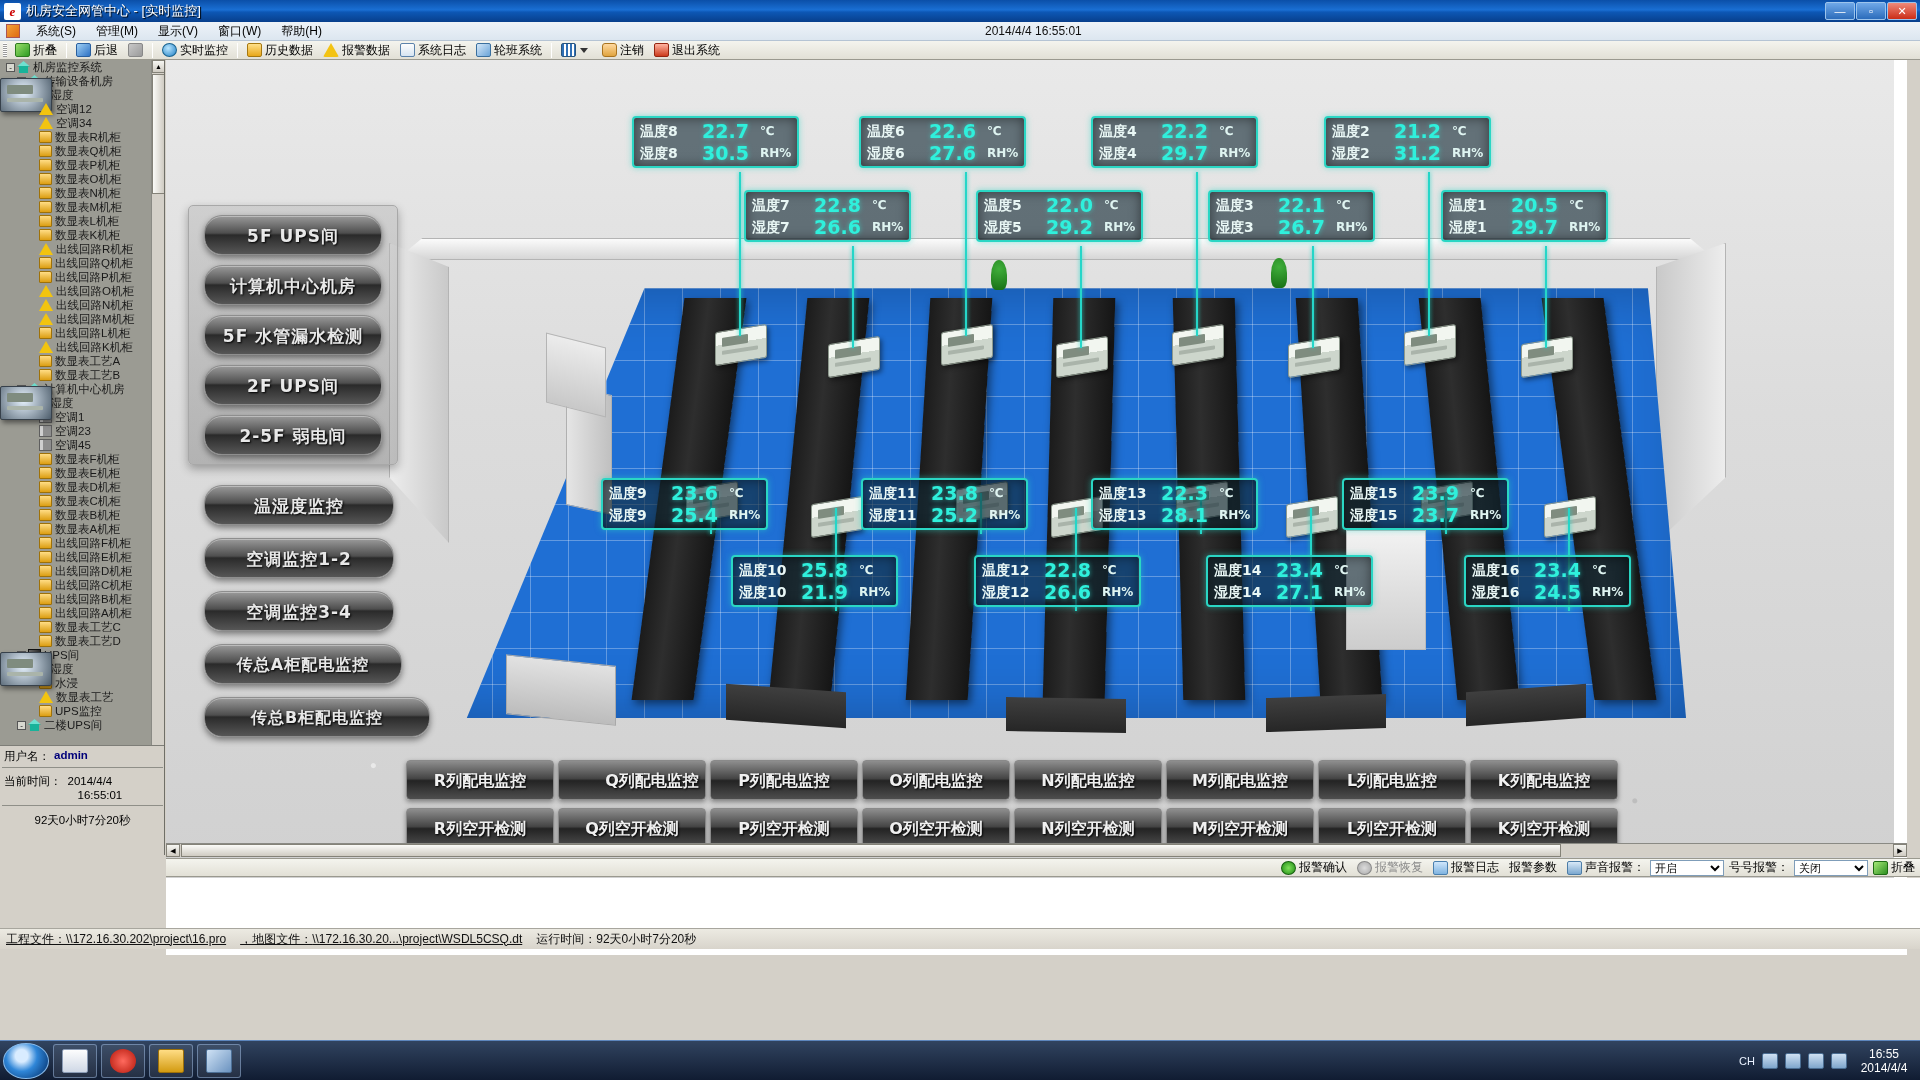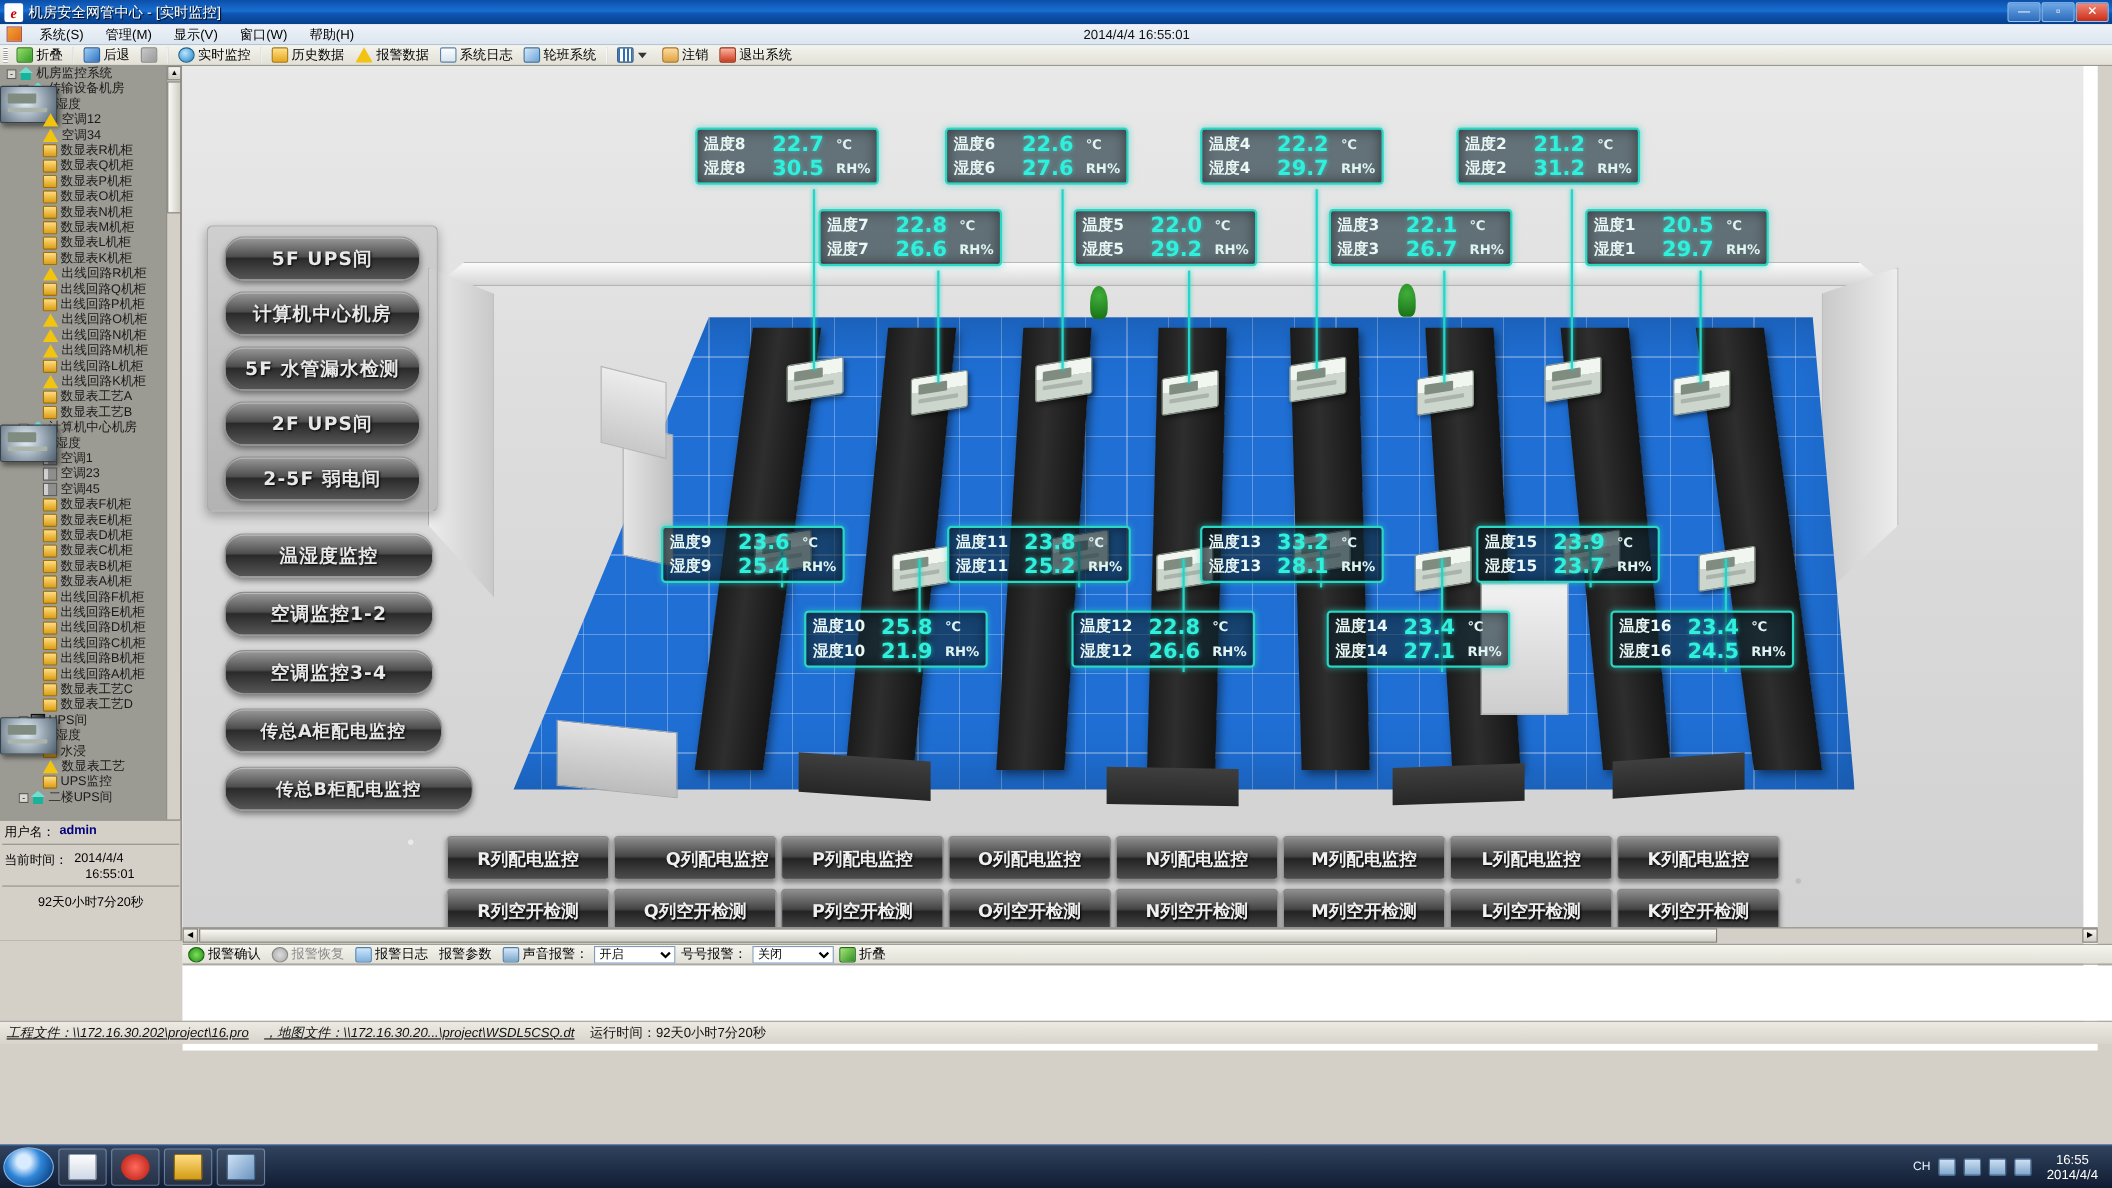--- a/index.html
+++ b/index.html
@@ -179,39 +179,39 @@
      background:#d4d0c8; border-top:1px solid #8a8a84; }
   #hscroll .ar { position:absolute; top:0; width:14px; height:13px;
      background:linear-gradient(to bottom,#f6f6f2,#cfcbc2); border:1px solid #848278; font-size:7px;
      text-align:center; line-height:11px;}
   #hscroll .th { position:absolute; left:15px; top:0; width:1380px; height:13px;
      background:linear-gradient(to bottom,#fbfbf8,#cfcbc2); border:1px solid #848278;}
 
   
   #alarmbar { position:absolute; left:166px; top:858px; width:1754px; height:19px;
      background:linear-gradient(to bottom,#f4f4ee,#e2e0d6); display:flex; align-items:center;
-     font-size:12px; border-top:1px solid #9a998f; border-bottom:1px solid #9a998f;}
+     font-size:12px; border-top:1px solid #9a998f; border-bottom:1px solid #9a998f;justify-content:flex-end;}
   #alarmbar .tbi { display:flex; align-items:center; padding:0 5px; height:18px;}
   #alarmbar select { height:16px; font-size:11px; font-family:"Liberation Sans",sans-serif;
      border:1px solid #7f9db9; background:#fff; width:74px;}
   #alarmtable { position:absolute; left:166px; top:878px; width:1754px; height:50px;
      background:#fff; font-size:12px; }
   #alarmtable .hdr { display:flex; height:19px; background:linear-gradient(to bottom,#fbfbfb,#e6e6e6);
      border-bottom:1px solid #b6b6b6; }
   #alarmtable .hdr div { border-right:1px solid #c5c5c5; padding:2px 6px; color:#111; }
   #alarmtable .row { display:flex; height:19px; background:#fff; }
   #alarmtable .row div { border-right:1px solid #eee; padding:2px 6px; color:#111; }
   .c0{width:180px;} .c1{width:140px;} .c2{width:175px;} .c3{width:72px;} .c4{width:175px;}
   .c5{width:90px;} .c6{width:110px;} .c7{width:210px;} .c8{flex:1;}
 
   
   #statusbar { position:absolute; left:0; top:928px; width:1920px; height:21px;
      background:linear-gradient(to bottom,#eceae2,#d8d4cb); border-top:1px solid #a8a69e;
      font-size:12px; color:#111; display:flex; align-items:center; padding-left:6px; gap:14px;}
-  #statusbar u { text-decoration:underline;font-style:italic; }
+  #statusbar u { text-decoration:underline; }
 
   
   #taskbar { position:absolute; left:0; bottom:0; width:1920px; height:40px;
      background:linear-gradient(to bottom,rgba(40,60,90,.95),rgba(10,22,45,.97));
      border-top:1px solid #5d86bd; display:flex; align-items:center; }
   #startorb { width:46px;height:36px;margin-left:3px; border-radius:50%;
      background:radial-gradient(circle at 40% 35%,#d9ecff 0 18%,#2f86d8 45%,#0b3f7f 85%);
      border:1px solid #86b9ea; flex:none;}
   .tbapp { width:44px;height:34px; margin-left:4px; border-radius:3px;
      border:1px solid rgba(160,190,230,.5); background:rgba(255,255,255,.08);
@@ -836,21 +836,21 @@
           </div>
           <div class="line">
             <span class="nm">湿度11</span>
             <span class="vl">25.2</span>
             <span class="un">RH%</span>
           </div>
         </div>
         <div class="readout" style="left: 925px; top: 418px;">
           <div class="line">
             <span class="nm">温度13</span>
-            <span class="vl">33.2</span>
+            <span class="vl">22.3</span>
             <span class="un">℃</span>
           </div>
           <div class="line">
             <span class="nm">湿度13</span>
             <span class="vl">28.1</span>
             <span class="un">RH%</span>
           </div>
         </div>
         <div class="readout" style="left: 1176px; top: 418px;">
           <div class="line">

